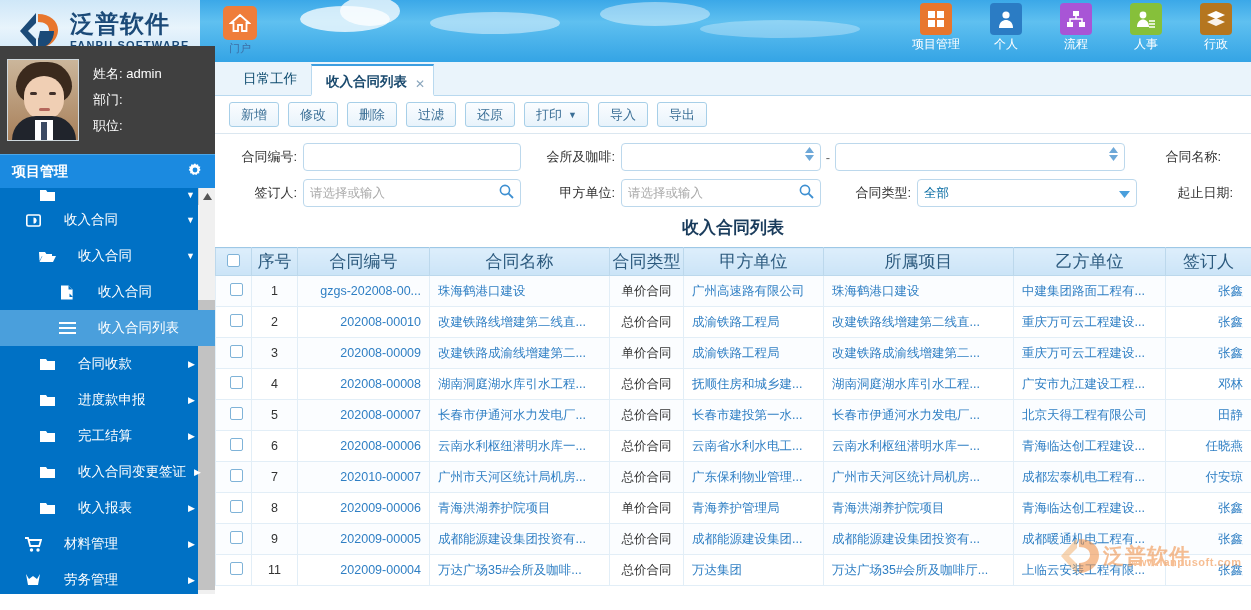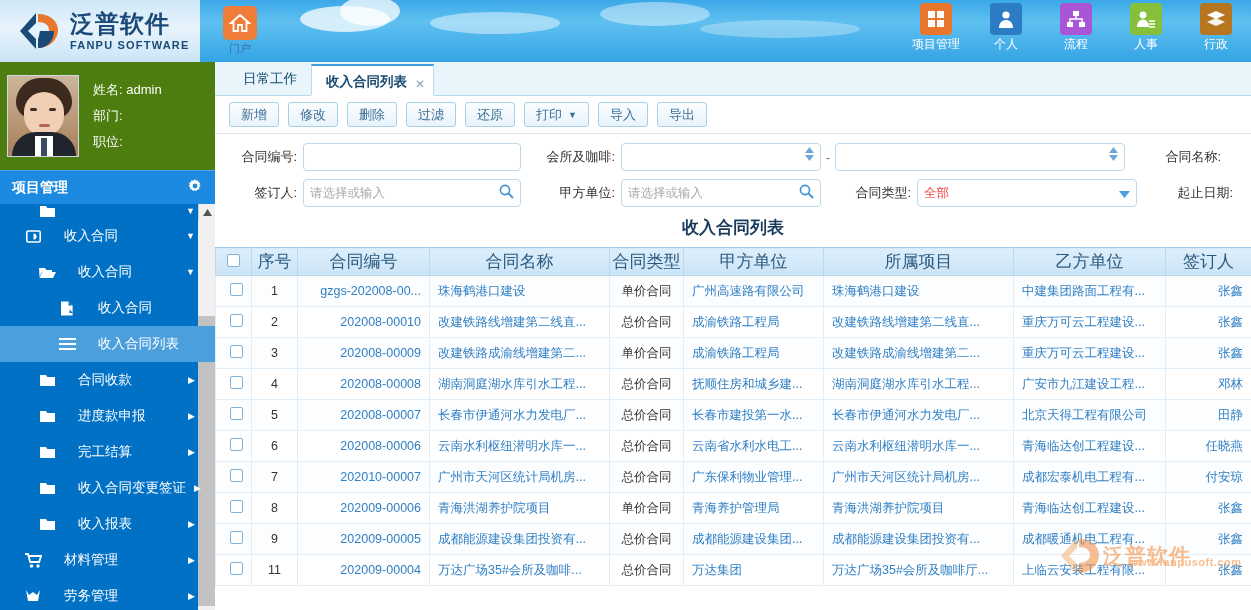--- a/index.html
+++ b/index.html
@@ -46,22 +46,22 @@
   .nav { position: absolute; right: 8px; top: 3px; display: flex; gap: 16px; }
   .nav-item { width: 54px; text-align: center; cursor: pointer; }
   .nav-icon {
     width: 32px; height: 32px; margin: 0 auto 1px; border-radius: 4px;
     display: flex; align-items: center; justify-content: center;
   }
   .nav-label { font-size: 12px; color: #fff; }
 
   
   .sidebar {
-    position: absolute; left: 0; top: 62px; width: 215px; height: 548px;
-    background: #4d7c0f;
+    position: absolute; left: 0; top: 46px; width: 215px; height: 548px;
+    background: #404040;
   }
   .user-card { height: 108px; display: flex; align-items: center; padding: 8px 0 8px 7px; }
   .avatar {
     width: 72px; height: 82px; flex: 0 0 auto; overflow:hidden;
     background: #b98f62; border: 1px solid #cfd8dd; position: relative;
   }
   .av-bg { position:absolute; inset:0; background: linear-gradient(#cbb69b, #a8805a); }
   .av-hair { position:absolute; left:8px; top:2px; width:56px; height:40px; background:#3b2a1d; border-radius:28px 28px 18px 18px; }
   .av-face { position:absolute; left:16px; top:16px; width:40px; height:44px; background:#f0cfb4; border-radius:20px 20px 20px 20px; }
   .av-eye { position:absolute; top:32px; width:7px; height:3px; background:#40302a; border-radius:2px;}
@@ -526,21 +526,21 @@
           <input type="text" placeholder="请选择或输入" style="">
           <span>
             <svg width="15" height="15" viewBox="0 0 15 15">
               <circle cx="6" cy="6" r="4.6" fill="none" stroke="#3d8fd1" stroke-width="1.6"></circle>
               <path d="M9.4 9.4 L14 14" stroke="#3d8fd1" stroke-width="1.8"></path>
             </svg>
           </span>
         </div>
         <div class="flabel" style="width:76px;margin-left:14px">合同类型:</div>
         <div class="finput" style="width:220px;margin-left:6px;justify-content:space-between">
-          <span style="font-size:12.5px;color:#ef4444">全部</span>
+          <span style="font-size:12.5px;color:#0369a1">全部</span>
           <span>
             <svg width="11" height="8" viewBox="0 0 11 8">
                 <path d="M0 1 L11 1 L5.5 8 Z" fill="#4a9fdc"></path>
               </svg>
           </span>
         </div>
         <div class="flabel" style="width:80px;margin-left:16px">起止日期:</div>
       </div>
     </div>
 

